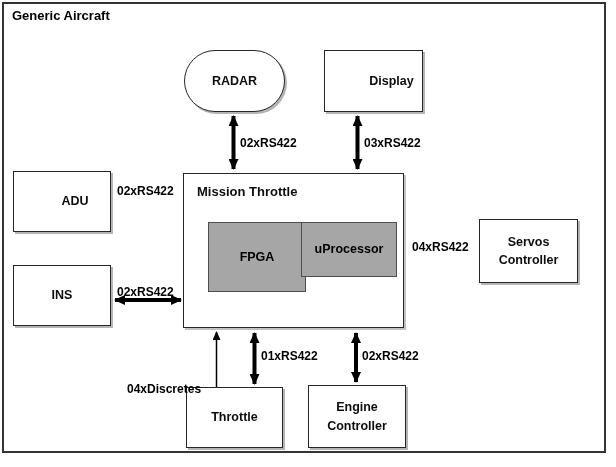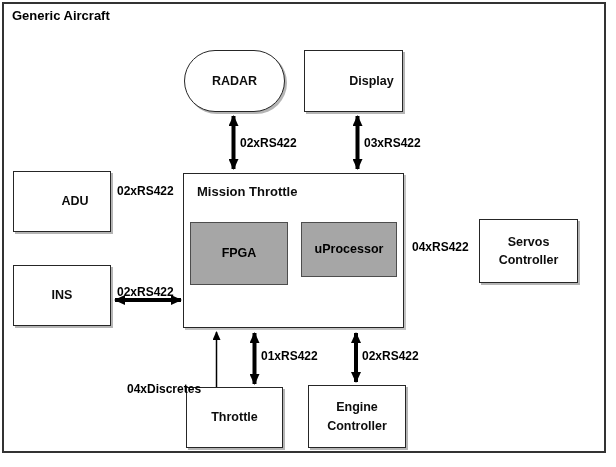--- a/index.html
+++ b/index.html
@@ -31,21 +31,21 @@
     border: 1.5px solid #262626;
     box-shadow: 2px 2px 0 #b5b5b5;
     display: flex; align-items: center; justify-content: center;
     text-align: center;
     font-size: 12.5px; font-weight: bold; color: #0d0d0d;
     line-height: 1.45;
     z-index: 2;
   }
   .node .lbl { padding: 0 8px; }
   .node-radar   { left: 184px; top: 50px;  width: 101px; height: 62px; border-radius: 31px; }
-  .node-display { left: 304px; top: 50px;  width: 99px;  height: 62px; padding-left: 36px; }
+  .node-display { left: 324px; top: 50px;  width: 99px;  height: 62px; padding-left: 36px; }
   .node-adu     { left: 13px;  top: 171px; width: 98px;  height: 61px; padding-left: 26px; }
   .node-ins     { left: 13px;  top: 265px; width: 98px;  height: 61px; }
   .node-servos  { left: 479px; top: 219px; width: 99px;  height: 64px; }
   .node-throttle{ left: 186px; top: 387px; width: 97px;  height: 61px; }
   .node-engine  { left: 308px; top: 385px; width: 98px;  height: 63px; }
   .node-mc {
     left: 183px; top: 173px; width: 221px; height: 155px;
     display: block;
     box-shadow: 2px 2px 0 #c2c2c2;
   }
@@ -53,21 +53,21 @@
     position: absolute; left: 13px; top: 9px;
     font-size: 13px; font-weight: bold; white-space: nowrap;
   }
   .chip {
     position: absolute;
     background: #a6a6a6;
     border: 1.5px solid #4d4d4d;
     display: flex; align-items: center; justify-content: center;
     font-size: 12.5px; font-weight: bold; color: #000000;
   }
-  .chip-fpga  { left: 6px;  top: 48px; width: 98px; height: 63px; }
+  .chip-fpga  { left: 24px;  top: 48px; width: 98px; height: 70px; }
   .chip-uproc { left: 117px; top: 48px; width: 96px; height: 55px; }
   .link-label {
     position: absolute;
     font-size: 12px; font-weight: bold; color: #000000;
     white-space: nowrap;
     z-index: 3;
   }
   .ll-radar    { left: 240px; top: 136px; }
   .ll-display  { left: 364px; top: 136px; }
   .ll-adu      { left: 117px; top: 184px; }

